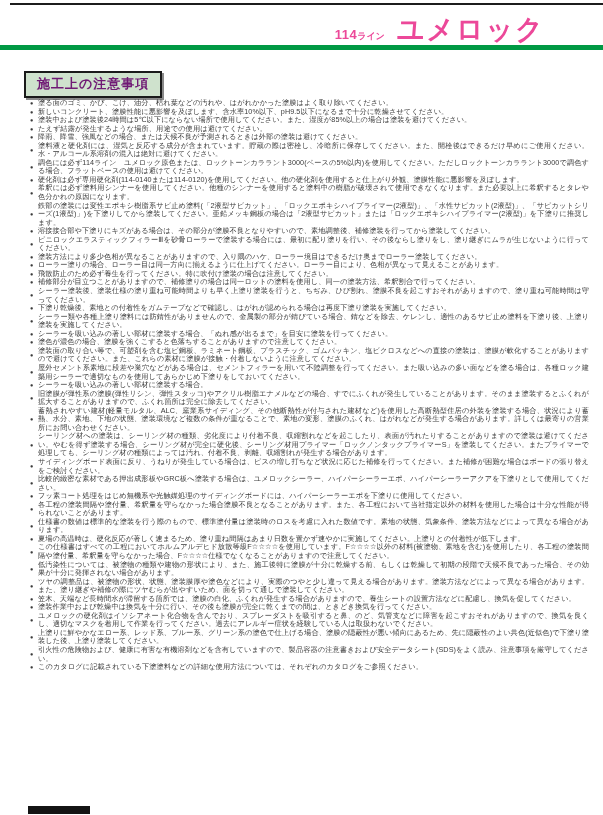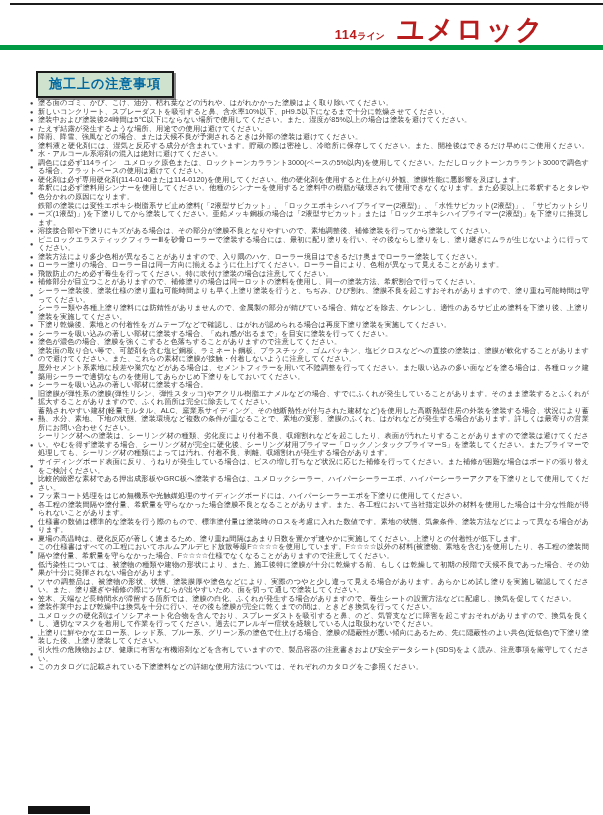--- a/index.html
+++ b/index.html
@@ -10,57 +10,57 @@
   }
   .top-rule{position:absolute;top:3px;left:10px;right:0;height:2px;background:#1c1c1c;}
   .brand-row{position:absolute;top:12px;right:58px;display:flex;align-items:baseline;gap:12px;color:#231815;}
   .line-label{font-weight:bold;white-space:nowrap;}
   .line-number{font-size:13px;letter-spacing:0.5px;}
   .line-word{font-size:9px;}
   .brand-name{font-size:27px;font-weight:900;letter-spacing:2px;white-space:nowrap;
     transform:scaleY(1.05);transform-origin:bottom;}
   .green-bar{position:absolute;top:45px;left:0;width:603px;height:5px;}
   .section-title-box{
-    position:absolute;top:71px;left:36px;
+    position:absolute;top:71px;left:24px;
     border:2px solid #1a1a1a;box-shadow:2px 2px 0 #8a8a8a;
-    padding:2px 11px 3px 11px;font-size:13px;font-weight:bold;color:#0369a1;
+    padding:2px 11px 3px 11px;font-size:13px;font-weight:bold;color:#701a75;
     letter-spacing:1px;white-space:nowrap;
   }
   .notes{
     position:absolute;top:99px;left:30px;width:559px;
     font-size:7.2px;line-height:8.55px;color:#3a3a3a;
     letter-spacing:0.1px;
   }
   .note-item{display:flex;align-items:center;}
   .note-item .bullet{flex:0 0 8px;width:8px;font-size:5.5px;line-height:8.55px;}
   .note-item .note-text{flex:1;text-align:justify;}
   .bottom-section-stub{position:absolute;left:28px;top:806px;width:62px;height:8px;background:#141414;}
 </style>
 </head>
 <body>
 
 <div class="top-rule"></div>
 
-<div class="brand-row" style="color: #b91c1c;">
+<div class="brand-row" style="color: #ec4899;">
   <span class="line-label"><span class="line-number">114</span><span class="line-word">ライン</span></span>
   <span class="brand-name">ユメロック</span>
 </div>
 
 <div class="green-bar" style="background: rgb(0, 153, 68);"></div>
 
 <div class="section-title-box" style="background: rgb(207, 226, 205);">施工上の注意事項</div>
 
 <div class="notes" style="color: rgb(58, 58, 58);">
     <div class="note-item">
       <span class="bullet">●</span>
       <span class="note-text">塗る面のゴミ、かび、こけ、油分、枯れ葉などの汚れや、はがれかかった塗膜はよく取り除いてください。</span>
     </div>
     <div class="note-item">
       <span class="bullet">●</span>
-      <span class="note-text">新しいコンクリート、スプレーダストを吸引すると鼻、含水率10%以下、pH9.5以下になるまで十分に乾燥させてください。</span>
+      <span class="note-text">新しいコンクリート、塗膜性能に悪影響を及ぼします、含水率10%以下、pH9.5以下になるまで十分に乾燥させてください。</span>
     </div>
     <div class="note-item">
       <span class="bullet">●</span>
       <span class="note-text">塗装中および塗装後24時間は5℃以下にならない場所で使用してください。また、湿度が85%以上の場合は塗装を避けてください。</span>
     </div>
     <div class="note-item">
       <span class="bullet">●</span>
       <span class="note-text">たえず結露が発生するような場所、用途での使用は避けてください。</span>
     </div>
     <div class="note-item">
@@ -110,28 +110,28 @@
     <div class="note-item">
       <span class="bullet">●</span>
       <span class="note-text">補修部分が目立つことがありますので、補修塗りの場合は同一ロットの塗料を使用し、同一の塗装方法、希釈割合で行ってください。</span>
     </div>
     <div class="note-item">
       <span class="bullet">●</span>
       <span class="note-text">シーラー塗装後、塗装仕様の塗り重ね可能時間よりも早く上塗り塗装を行うと、ちぢみ、ひび割れ、塗膜不良を起こすおそれがありますので、塗り重ね可能時間は守ってください。</span>
     </div>
     <div class="note-item">
       <span class="bullet">●</span>
+      <span class="note-text">下塗り乾燥後、素地との付着性をガムテープなどで確認し、はがれが認められる場合は再度下塗り塗装を実施してください。</span>
+    </div>
+    <div class="note-item">
+      <span class="bullet">●</span>
       <span class="note-text">シーラー類や各種上塗り塗料には防錆性がありませんので、金属製の部分が錆びている場合、錆などを除去、ケレンし、適性のあるサビ止め塗料を下塗り後、上塗り塗装を実施してください。</span>
     </div>
     <div class="note-item">
       <span class="bullet">●</span>
-      <span class="note-text">下塗り乾燥後、素地との付着性をガムテープなどで確認し、はがれが認められる場合は再度下塗り塗装を実施してください。</span>
-    </div>
-    <div class="note-item">
-      <span class="bullet">●</span>
       <span class="note-text">シーラーを吸い込みの著しい部材に塗装する場合、「ぬれ感が出るまで」を目安に塗装を行ってください。</span>
     </div>
     <div class="note-item">
       <span class="bullet">●</span>
       <span class="note-text">塗色が濃色の場合、塗膜を強くこすると色落ちすることがありますので注意してください。</span>
     </div>
     <div class="note-item">
       <span class="bullet">●</span>
       <span class="note-text">塗装面の取り合い等で、可塑剤を含む塩ビ鋼板、ラミネート鋼板、プラスチック、ゴムパッキン、塩ビクロスなどへの直接の塗装は、塗膜が軟化することがありますので避けてください。また、これらの素材に塗膜が接触・付着しないように注意してください。</span>
     </div>
@@ -182,21 +182,21 @@
     <div class="note-item">
       <span class="bullet">●</span>
       <span class="note-text">この仕様書はすべての工程においてホルムアルデヒド放散等級F☆☆☆☆を使用しています。F☆☆☆☆以外の材料(被塗物、素地を含む)を使用したり、各工程の塗装間隔や塗付量、希釈量を守らなかった場合、F☆☆☆☆仕様でなくなることがありますので注意してください。</span>
     </div>
     <div class="note-item">
       <span class="bullet">●</span>
       <span class="note-text">低汚染性については、被塗物の種類や建物の形状により、また、施工後特に塗膜が十分に乾燥する前、もしくは乾燥して初期の段階で天候不良であった場合、その効果が十分に発揮されない場合があります。</span>
     </div>
     <div class="note-item">
       <span class="bullet">●</span>
-      <span class="note-text">ツヤの調整品は、被塗物の形状、状態、塗装膜厚や塗色などにより、実際のつやと少し違って見える場合があります。あらかじめ試し塗りを実施し確認してください。また、塗り継ぎや補修の際にツヤむらが出やすいため、面を切って通しで塗装してください。</span>
+      <span class="note-text">ツヤの調整品は、被塗物の形状、状態、塗装膜厚や塗色などにより、実際のつやと少し違って見える場合があります。塗装方法などによって異なる場合があります。また、塗り継ぎや補修の際にツヤむらが出やすいため、面を切って通しで塗装してください。</span>
     </div>
     <div class="note-item">
       <span class="bullet">●</span>
       <span class="note-text">笠木、天端など長時間水が滞留する箇所では、塗膜の白化、ふくれが発生する場合がありますので、養生シートの設置方法などに配慮し、換気を促してください。</span>
     </div>
     <div class="note-item">
       <span class="bullet">●</span>
       <span class="note-text">塗装作業中および乾燥中は換気を十分に行い、その後も塗膜が完全に乾くまでの間は、ときどき換気を行ってください。</span>
     </div>
     <div class="note-item">

